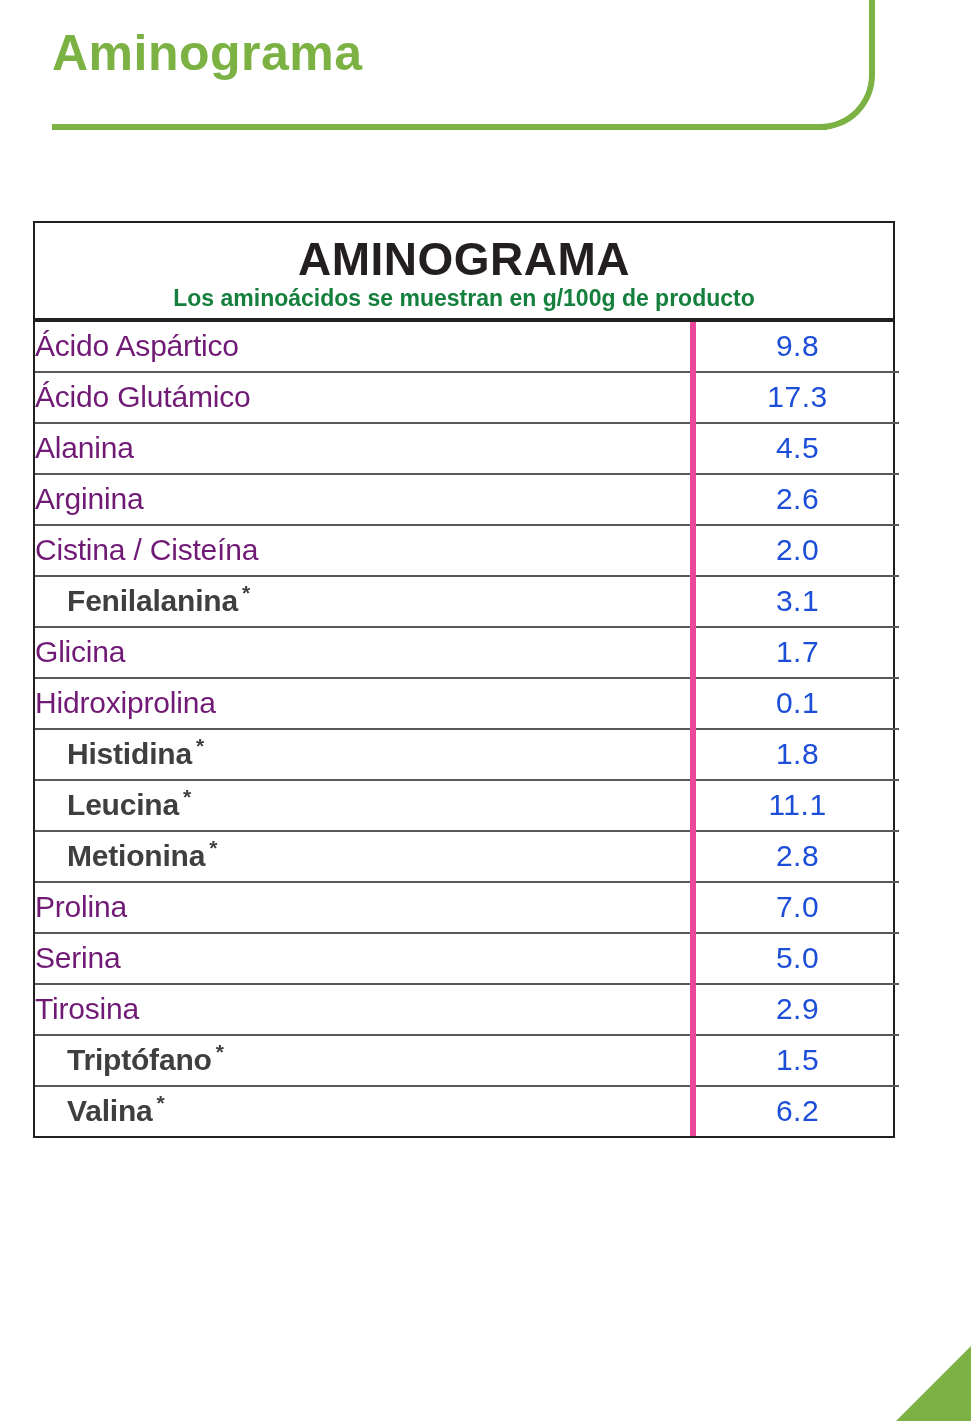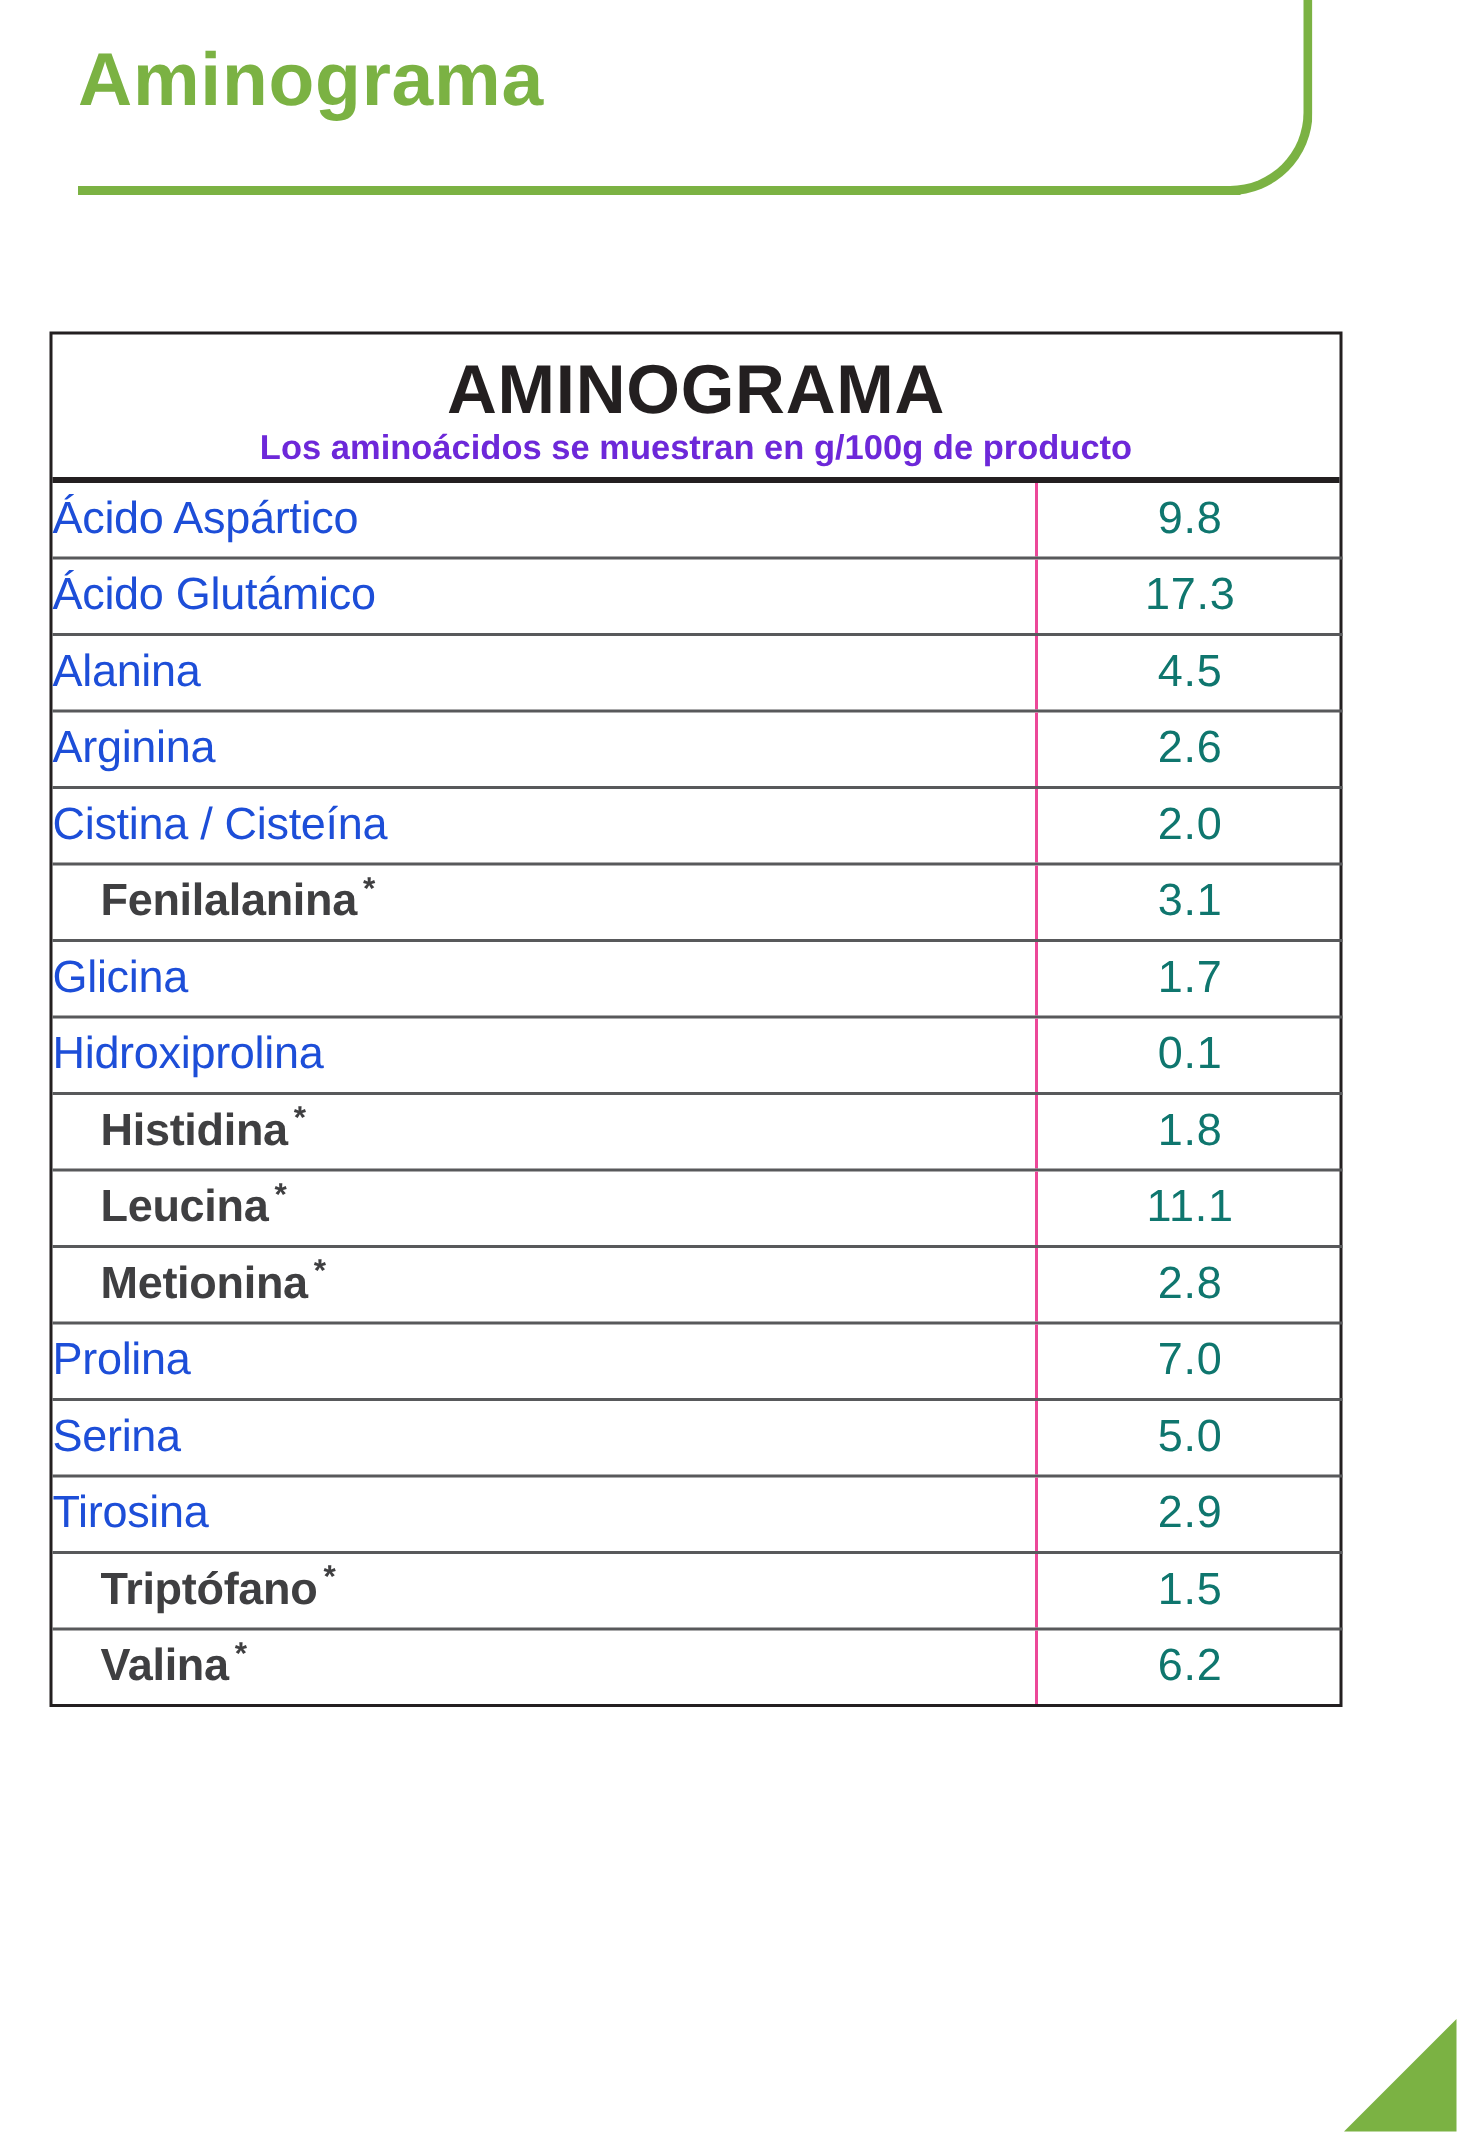--- a/index.html
+++ b/index.html
@@ -80,21 +80,21 @@
     font-weight: bold;
     color: #231f20;
     padding: 12px 0 2px 0;
     letter-spacing: 0.5px;
     line-height: 1.05;
   }
   .table-subtitle {
     text-align: center;
     font-size: 23px;
     font-weight: bold;
-    color: #6d28d9;
+    color: #15803d;
     padding: 0 0 6px 0;
     border-bottom: 4px solid #231f20;
     line-height: 1.15;
   }
   table.amino {
     width: 100%;
     border-collapse: collapse;
     table-layout: fixed;
   }
   table.amino td {
@@ -103,36 +103,36 @@
     height: 49px;
     vertical-align: middle;
   }
   table.amino tr:last-child td {
     border-bottom: none;
     margin-top: 10px;
   }
   td.name {
     width: 655px;
     font-size: 30px;
-    color: #1d4ed8;
+    color: #701a75;
     padding-left: 10px;
     white-space: nowrap;
     letter-spacing: -0.2px;
   }
   td.name.essential {
     font-weight: bold;
     color: #3f3f41;
     padding-left: 32px;
   }
   td.value {
     width: 203px;
-    border-left: 2px solid #ec4899;
+    border-left: 6px solid #ec4899;
     text-align: center;
     font-size: 30px;
-    color: #0f766e;
+    color: #1d4ed8;
     letter-spacing: 0.5px;
   }
   .star {
     font-size: 21px;
     vertical-align: super;
     line-height: 0;
     margin-left: 4px;
   }
 </style>
 </head>

